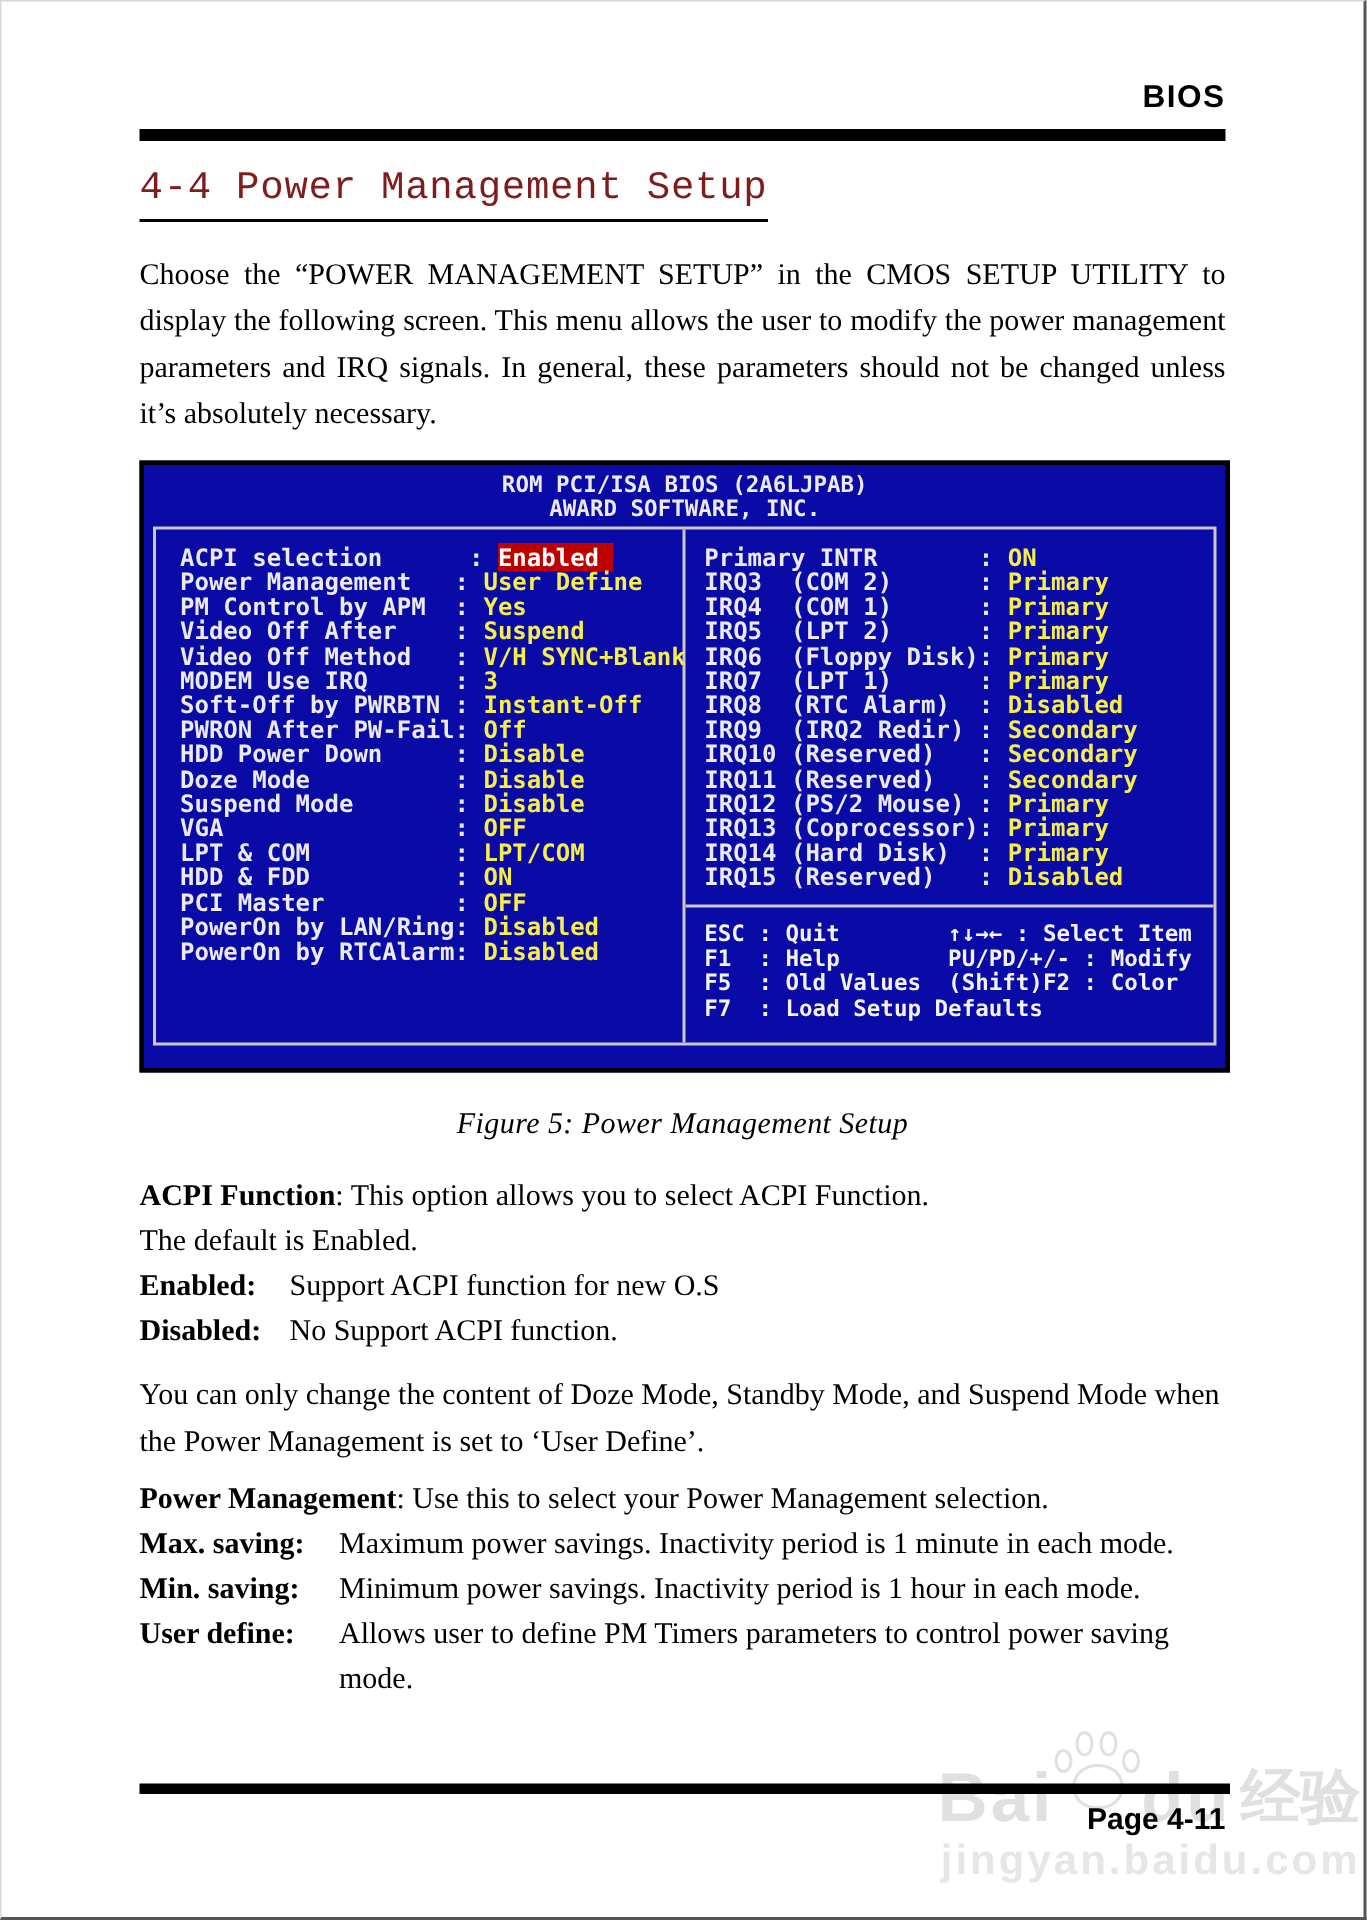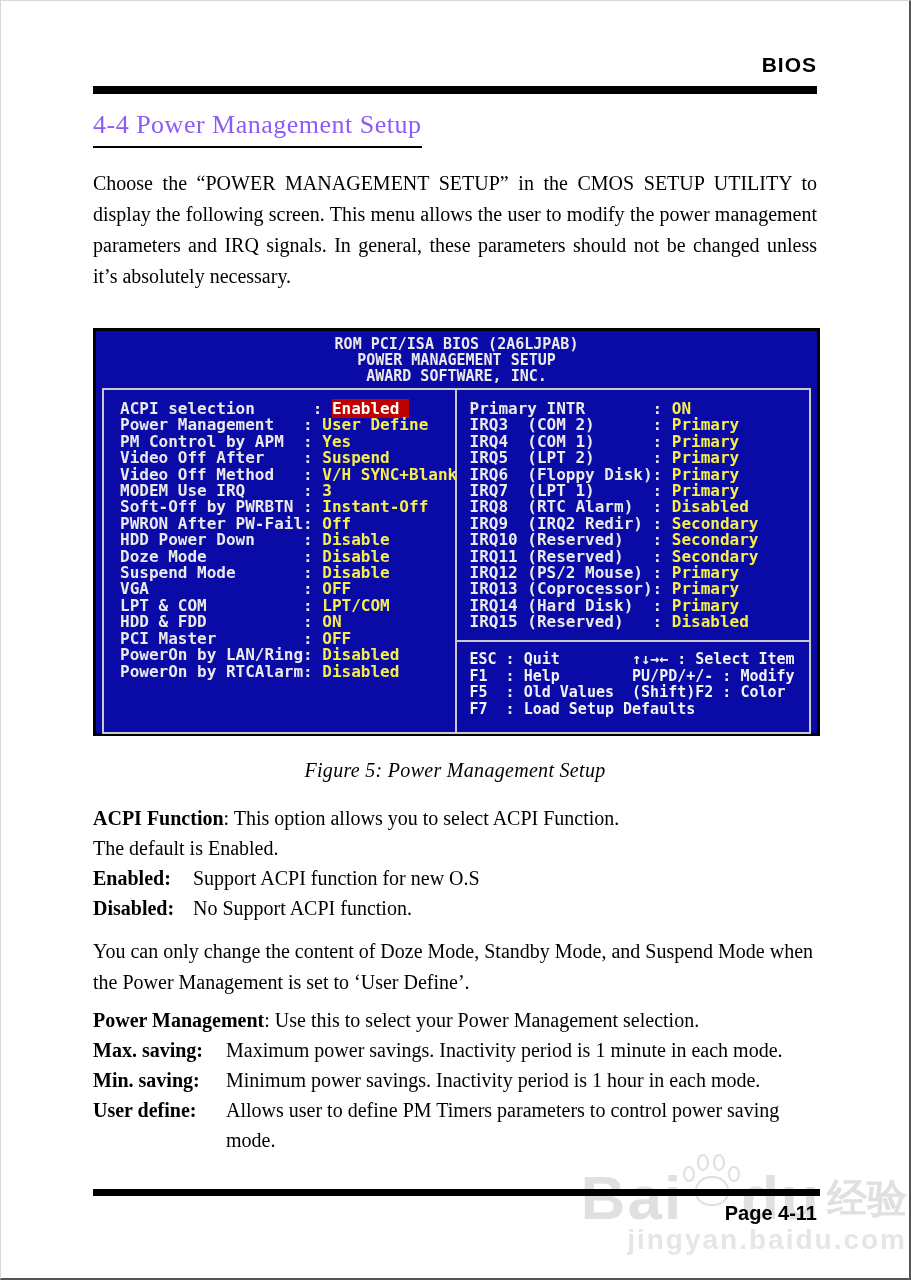--- a/index.html
+++ b/index.html
@@ -11,29 +11,29 @@
     overflow:hidden;
     font-family:"Liberation Serif", serif; color:#000;
   }
   .content { position:relative; z-index:1; padding:52px 92px 0 92px; }
 
   
   .doc-brand { text-align:right; font-family:"Liberation Sans", sans-serif; font-weight:bold; font-size:21px; letter-spacing:1px; }
   .rule-top { margin-top:9px; height:8px; background:#000; }
   .section-title-wrap { margin-top:16px; }
   .section-title {
-    display:inline-block; font-family:Liberation Serif, serif;
-    font-size:26px; letter-spacing:0.5px; color:#8b5cf6;
+    display:inline-block; font-family:Liberation Mono, monospace;
+    font-size:26px; letter-spacing:0.5px; color:#7f1d1d;
     padding-bottom:6px; border-bottom:2px solid #000;
   }
   .intro { margin-top:20px; font-size:20px; line-height:31px; text-align:justify; }
 
   
   .bios-screen {
-    margin-top:36px; width:727px; height:408px;
+    margin-top:15px; width:727px; height:408px;
     background:var(--screen-bg,#0a0aa6); border:3px solid #000;
     font-family:"DejaVu Sans Mono", monospace; font-weight:bold;
     color:var(--bios-label,#eaeaea);
   }
   .bios-titles { padding-top:5px; text-align:center; font-size:15px; line-height:16px; }
   .bios-main {
     margin:4px 6px 0 6px; height:346px; display:flex;
     border:2px solid var(--frame,#c9c9c9);
   }
   .bios-left { width:50%; border-right:2px solid var(--frame,#c9c9c9); padding:11px 0 0 16px; }
@@ -62,21 +62,21 @@
   .rule-bottom { position:absolute; left:92px; width:727px; top:1188px; height:7px; background:#000; z-index:2; }
   .page-number {
     position:absolute; top:1201px; right:92px; z-index:2;
     font-family:"Liberation Sans", sans-serif; font-weight:bold; font-size:20px;
   }
 
   
   .watermark { position:absolute; right:2px; bottom:22px; z-index:0; text-align:right;
     font-family:"Liberation Sans", sans-serif; font-weight:bold; color:#e0e0e0; }
   .wm-row { display:flex; align-items:flex-end; justify-content:flex-end; }
-  .wm-brand { font-size:62px; letter-spacing:2px; line-height:40px; }
+  .wm-brand { font-size:46px; letter-spacing:2px; line-height:40px; }
   .wm-cn { font-size:40px; line-height:40px; margin-left:6px; }
   .wm-url { font-size:28px; letter-spacing:2px; margin-top:6px; color:#e6e6e6; }
   .paw { position:relative; width:64px; height:58px; margin:0 -4px 8px -2px; }
   .paw span { position:absolute; border:2px solid #e0e0e0; background:#fff; border-radius:50%; }
   .paw .pad { left:14px; top:24px; width:34px; height:30px; border-radius:48% 48% 46% 46%; }
   .paw .t1 { left:2px;  top:14px; width:12px; height:16px; }
   .paw .t2 { left:16px; top:2px;  width:12px; height:17px; }
   .paw .t3 { left:32px; top:2px;  width:12px; height:17px; }
   .paw .t4 { left:47px; top:14px; width:12px; height:16px; }
 </style>
@@ -107,21 +107,20 @@
 
     <div class="section-title-wrap">
       <span class="section-title">4-4 Power Management Setup</span>
     </div>
 
     <p class="intro">Choose the “POWER MANAGEMENT SETUP” in the CMOS SETUP UTILITY to display the following screen. This menu allows the user to modify the power management parameters and IRQ signals. In general, these parameters should not be changed unless it’s absolutely necessary.</p>
 
     <div class="bios-screen">
       <div class="bios-titles" id="bios-titles">
           <div>ROM PCI/ISA BIOS (2A6LJPAB)</div>
-          <div>POWER MANAGEMENT SETUP</div>
           <div>AWARD SOFTWARE, INC.</div>
         </div>
       <div class="bios-main">
         <div class="bios-left" id="bios-left">
             <div class="bios-row"><span>ACPI selection      : </span><span class="bios-value hl">Enabled </span></div>
             <div class="bios-row"><span>Power Management   : </span><span class="bios-value">User Define</span></div>
             <div class="bios-row"><span>PM Control by APM  : </span><span class="bios-value">Yes</span></div>
             <div class="bios-row"><span>Video Off After    : </span><span class="bios-value">Suspend</span></div>
             <div class="bios-row"><span>Video Off Method   : </span><span class="bios-value">V/H SYNC+Blank</span></div>
             <div class="bios-row"><span>MODEM Use IRQ      : </span><span class="bios-value">3</span></div>

